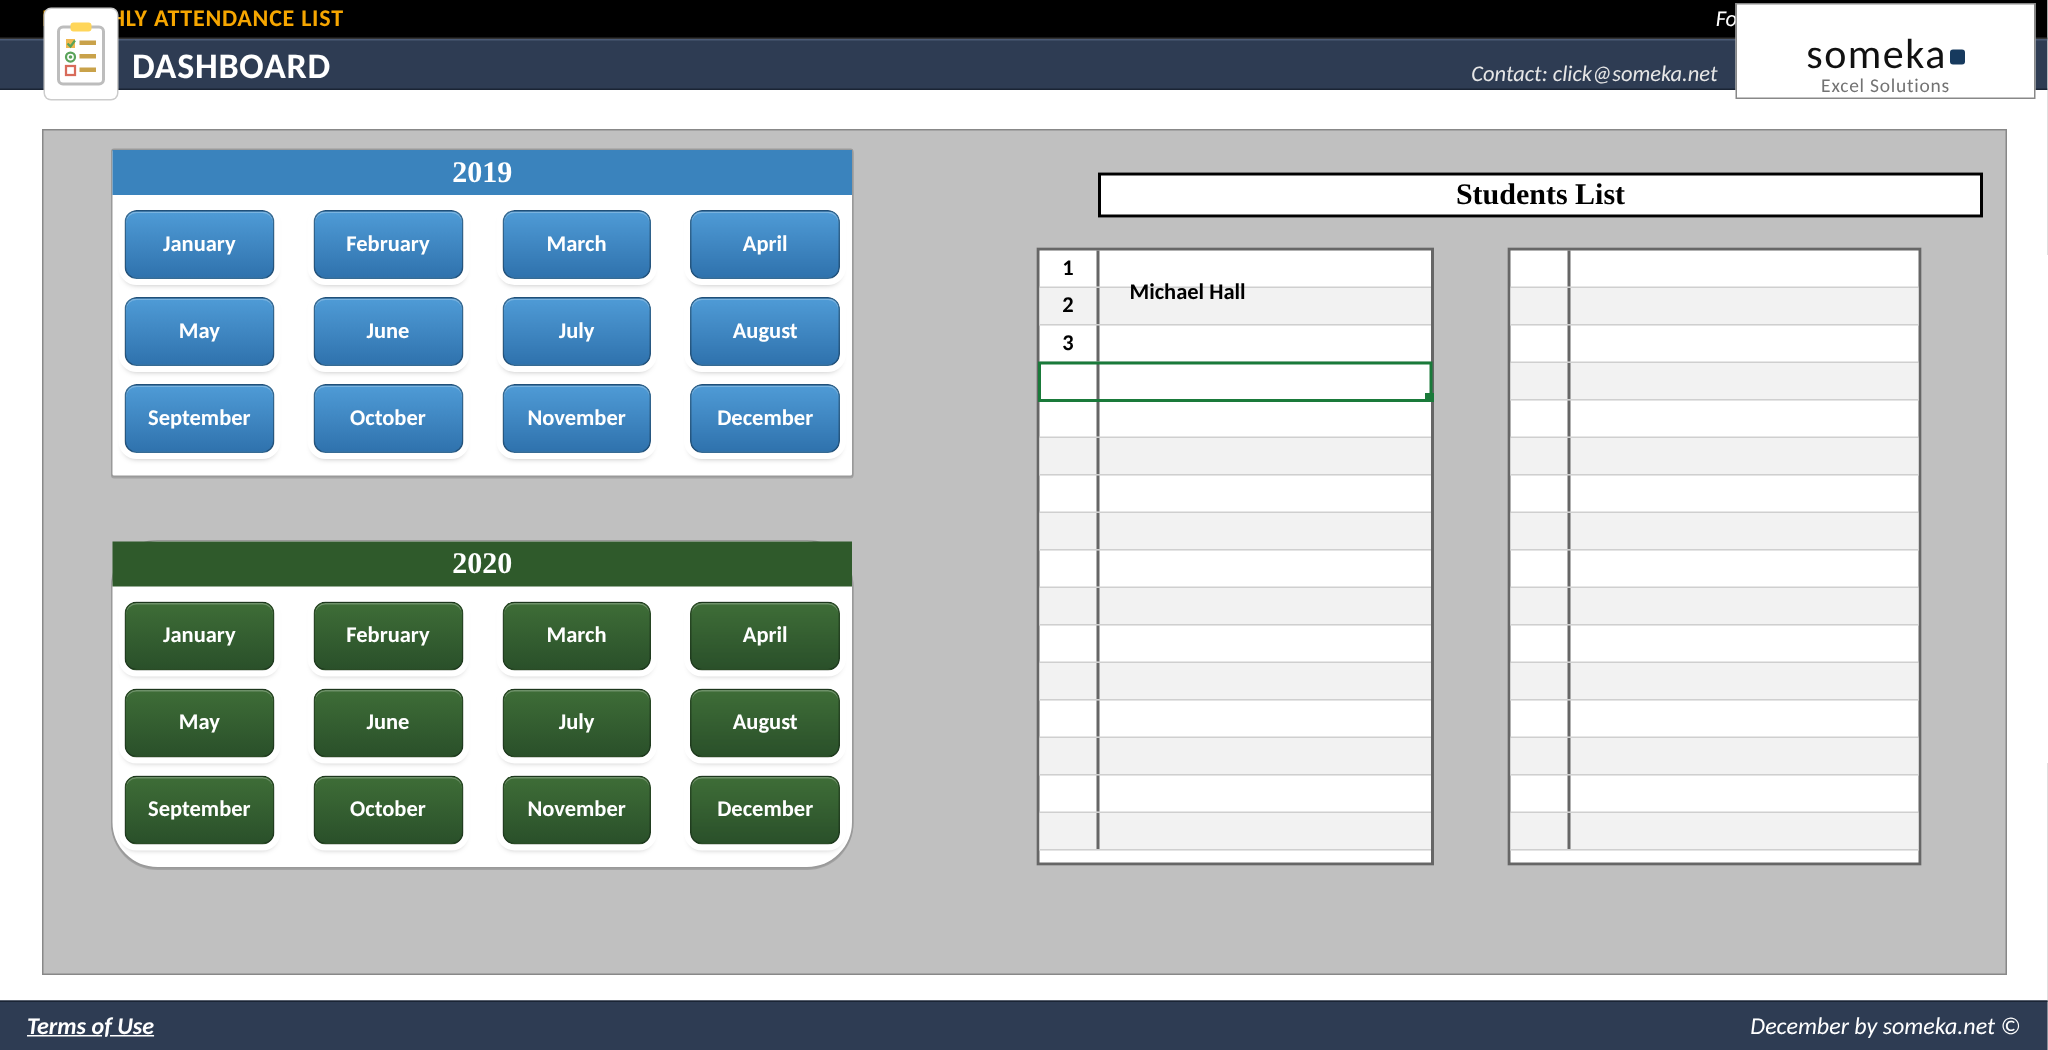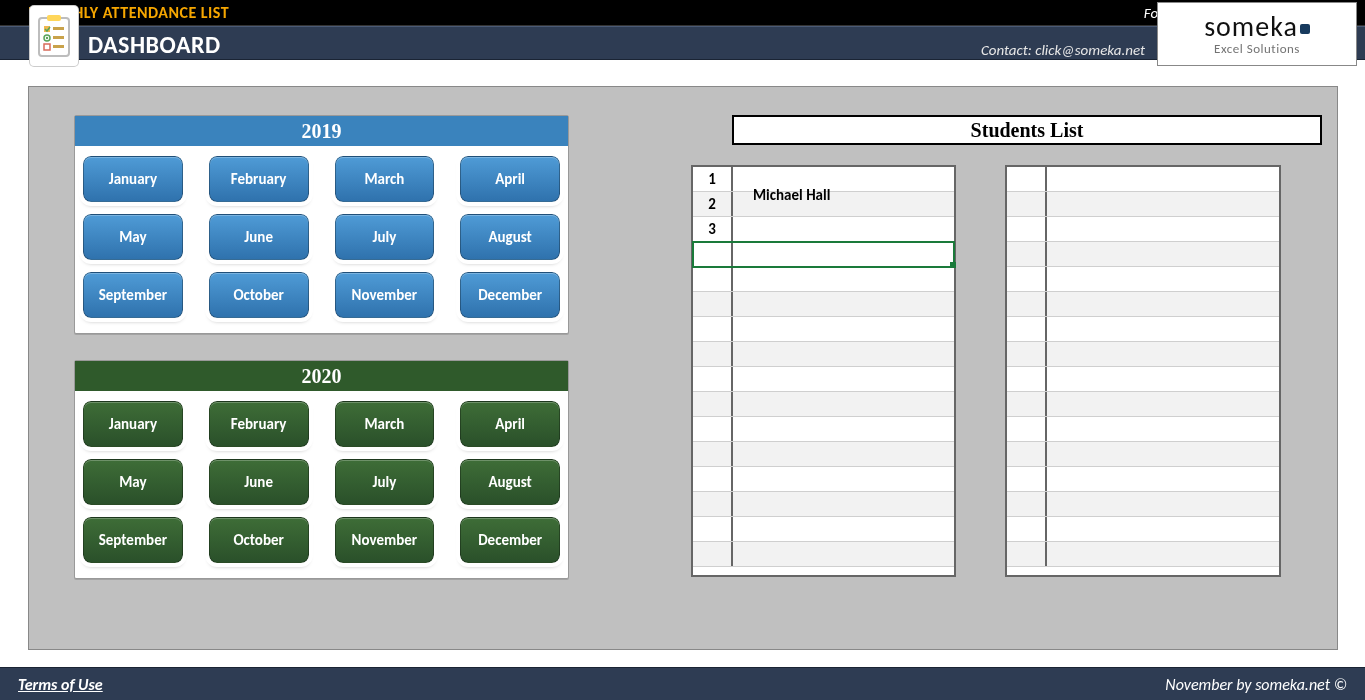--- a/index.html
+++ b/index.html
@@ -37,21 +37,21 @@
   .logo-area {
     position: absolute;
     top: 2px;
     right: 8px;
     width: 200px;
     height: 64px;
     background: #fff;
     border: 1px solid #888;
     display: flex;
     flex-direction: column;
-    justify-content: center;
+    justify-content: flex-end;
     align-items: center;
   }
   .logo-area .brand {
     font-size: 28px;
     font-weight: 400;
     letter-spacing: 1px;
     color: #111;
     line-height: 1;
   }
   .logo-area .dot {
@@ -111,22 +111,22 @@
 
   
   .year-panel {
     position: absolute;
     background: #fff;
     border: 1px solid #999;
     width: 495px;
     border-radius: 2px;
     box-shadow: 0 1px 0 rgba(0,0,0,0.15);
   }
-  .year-panel.blue { left: 45px; top: 28px; height: 219px; }
-  .year-panel.green { left: 45px; top: 273px; height: 219px; }
+  .year-panel.blue { left: 45px; top: 12px; height: 219px; }
+  .year-panel.green { left: 45px; top: 273px; height: 219px; border-radius: 31px; }
   .year-header {
     height: 30px;
     display:flex;align-items:center;justify-content:center;
     color:#fff;
     font-family: Georgia, 'Times New Roman', serif;
     font-weight: bold;
     font-size: 20px;
   }
   .blue .year-header { background:#3a83bd; }
   .green .year-header { background:#2f5a2b; }
@@ -444,14 +444,14 @@
       <div class="stud-row alt">
         <div class="num-col"></div>
         <div class="name-col"></div>
       </div>
     </div>
 
 </div>
 
 <div class="footer">
   <a>Terms of Use</a>
-  <span class="footer-right">November by someka.net ©</span>
+  <span class="footer-right">December by someka.net ©</span>
 </div>
 
 </body></html>

